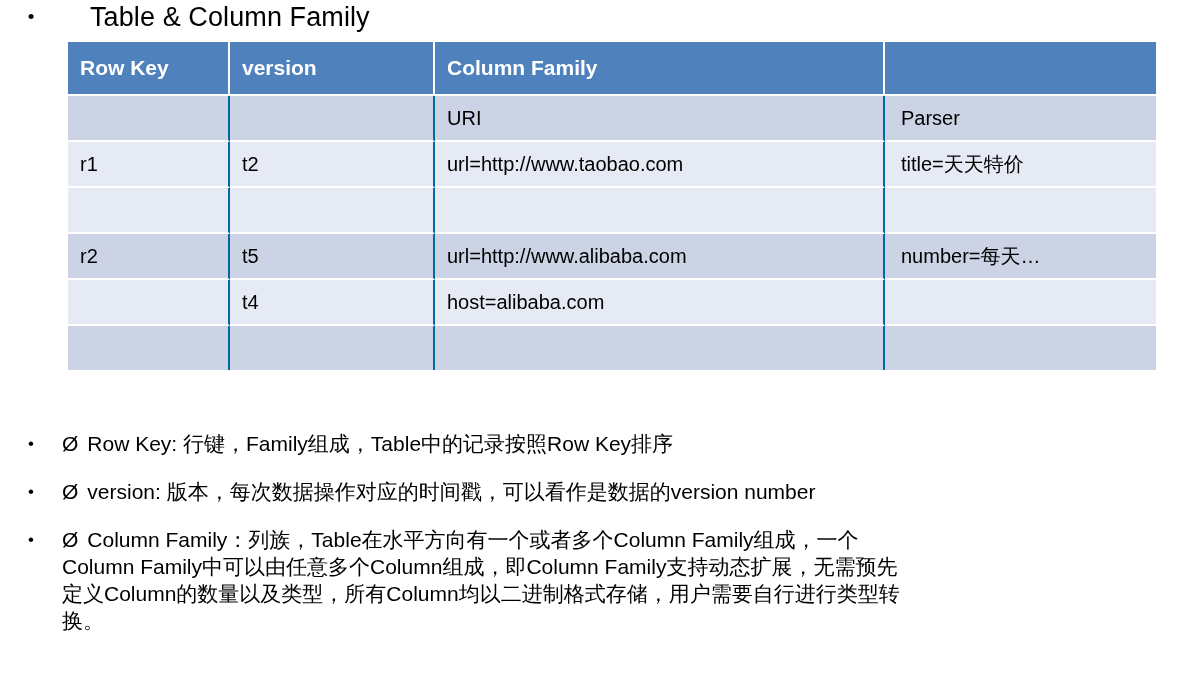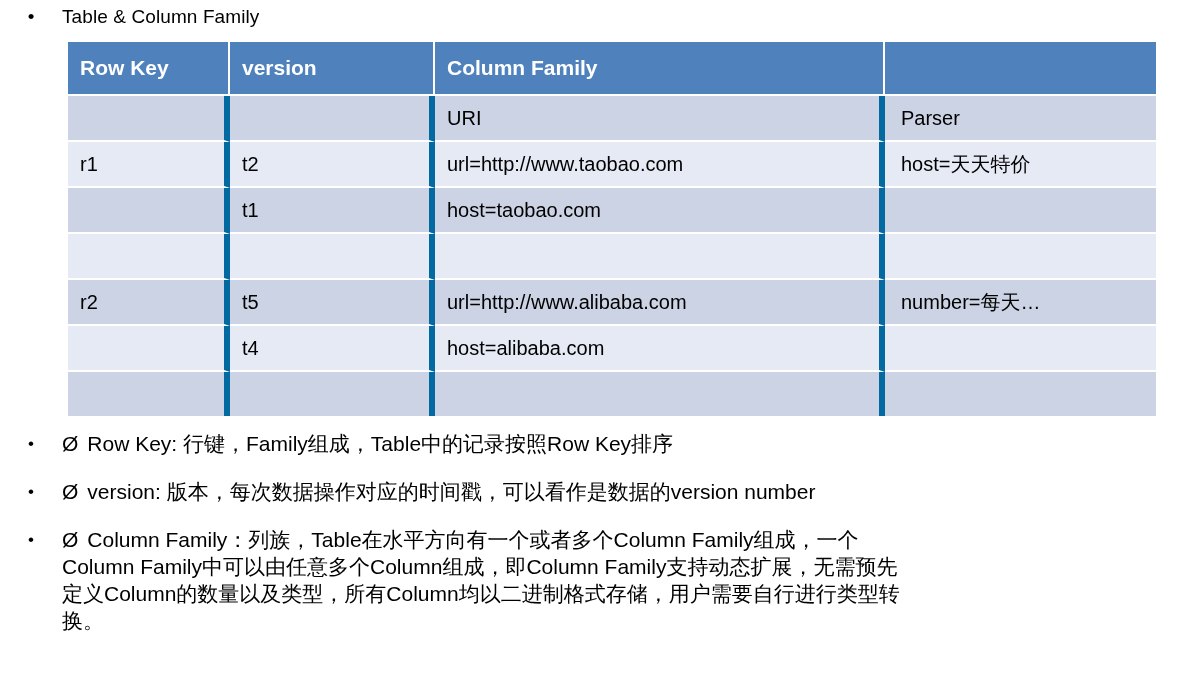--- a/index.html
+++ b/index.html
@@ -36,24 +36,25 @@
   }
   .bullet-dot {
     width: 62px;
     flex: 0 0 62px;
     text-align: center;
     font-size: 19px;
     line-height: 30px;
     color: #000;
   }
   .top-bullet .heading-text {
-    font-size: 19px;
+    font-size: 27px;
     line-height: 30px;
     letter-spacing: 0.1px;
     white-space: nowrap;
+    margin-left: 28px;
   }
 
   
   .hb-table-wrap {
     position: absolute;
     left: 68px;
     top: 42px;
     width: 960px;
   }
   table.hb {
@@ -80,21 +81,21 @@
     border-right: 2px solid #ffffff;
     border-bottom: 2px solid #ffffff;
     white-space: nowrap;
   }
   table.hb th:last-child { border-right: none; }
 
   table.hb td {
     padding: 6px 0 6px 12px;
     height: 32px;
     vertical-align: middle;
-    border-right: 6px solid #0369a1;
+    border-right: 2px solid #0369a1;
     border-bottom: 2px solid #ffffff;
     font-size: 20px;
     line-height: 26px;
     white-space: nowrap;
     overflow: hidden;
   }
   table.hb td:last-child { border-right: none; padding-left: 16px; }
   table.hb tr.band-dark td { background: #ccd3e4; }
   table.hb tr.band-light td { background: #e6eaf4; }
   table.hb tr:last-child td { border-bottom: none; }
@@ -162,27 +163,21 @@
         <tr class="band-dark">
           <td></td>
           <td></td>
           <td>URI</td>
           <td>Parser</td>
         </tr>
         <tr class="band-light">
           <td>r1</td>
           <td>t2</td>
           <td>url=http://www.taobao.com</td>
-          <td>host=天天特价</td>
-        </tr>
-        <tr class="band-dark">
-          <td></td>
-          <td>t1</td>
-          <td>host=taobao.com</td>
-          <td></td>
+          <td>title=天天特价</td>
         </tr>
         <tr class="band-light">
           <td></td>
           <td></td>
           <td></td>
           <td></td>
         </tr>
         <tr class="band-dark">
           <td>r2</td>
           <td>t5</td>

